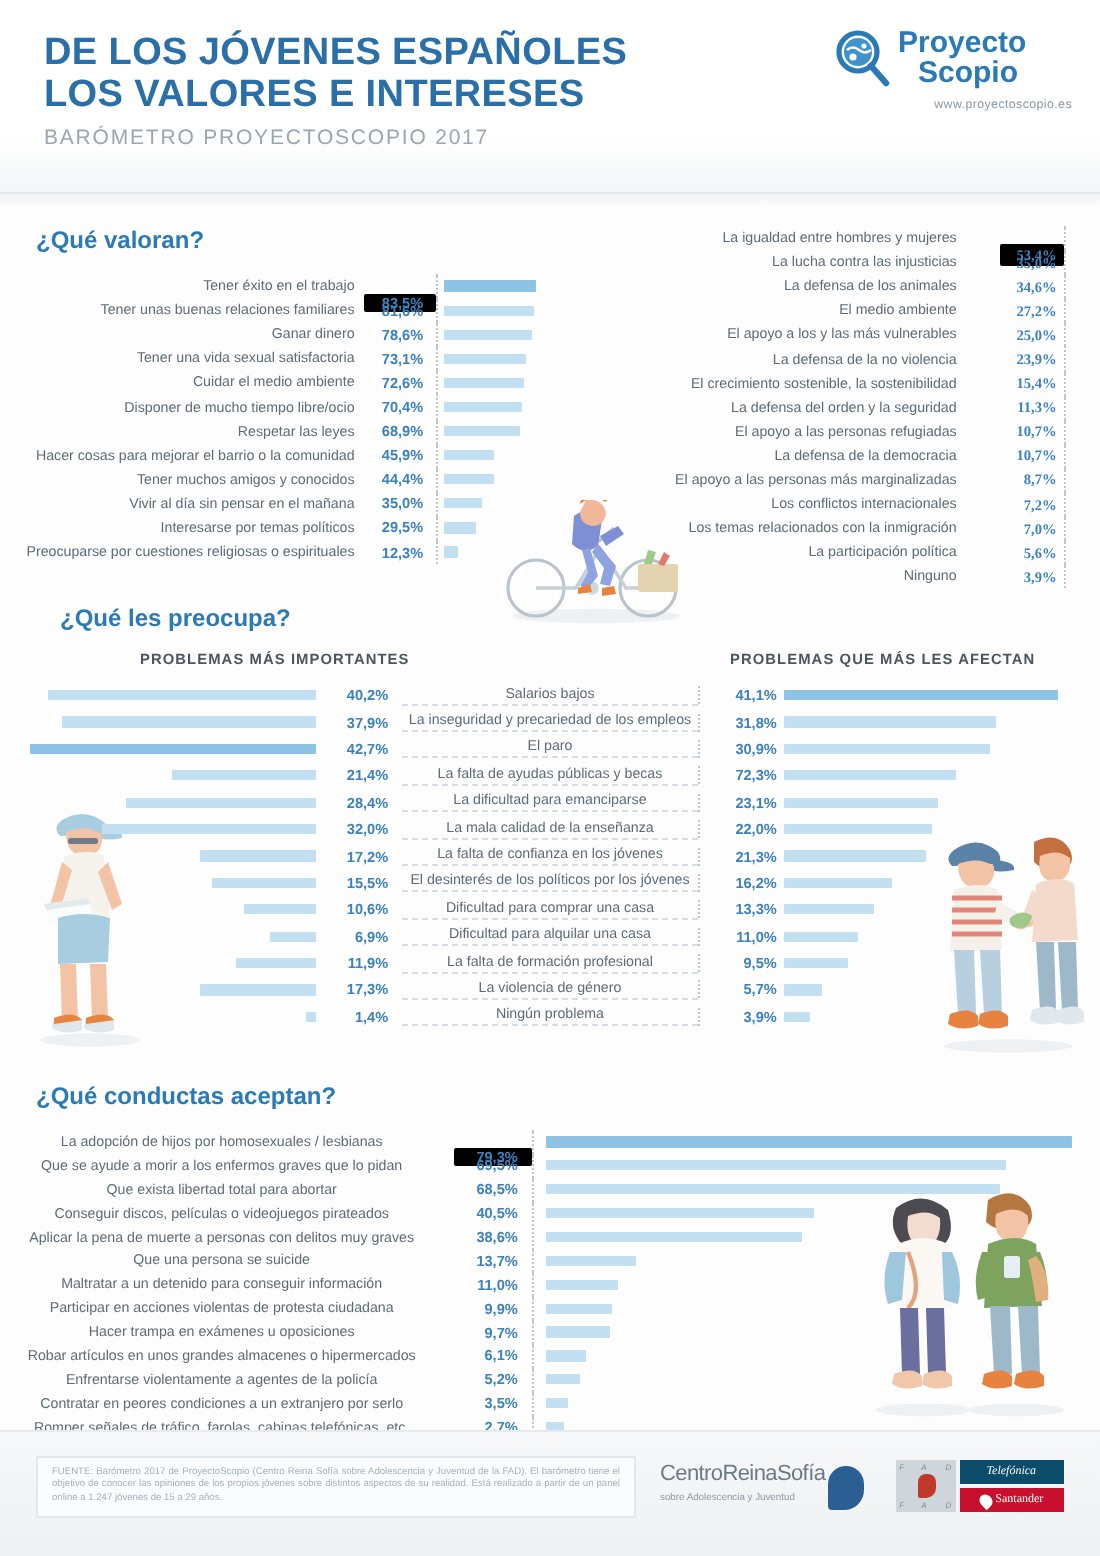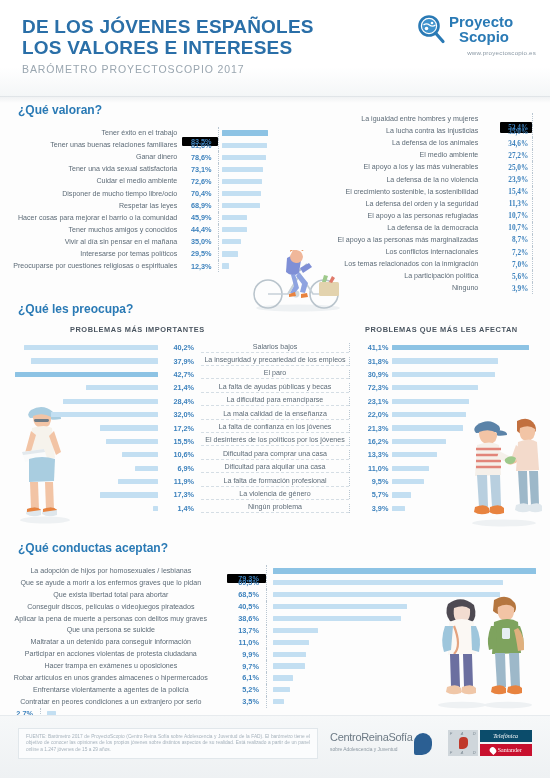--- a/index.html
+++ b/index.html
@@ -50,38 +50,38 @@
   .row{display:flex;align-items:center;height:12.1px;}
   .lbl{font-size:7.1px;color:#5d6b77;white-space:nowrap;}
   .val{font-size:7.3px;font-weight:bold;color:#3d82bd;white-space:nowrap;}
   .val.hl{background:#000000;border-radius:1px;margin-top:16px;}
   .bar-track{position:relative;height:12.1px;display:flex;align-items:center;}
   .bar{height:5.2px;background:#c3dff2;border-radius:.5px;}
   .bar.hl{background:#8dc3e4;}
   .dotline{border-left:1px dotted #b9c6d1;}
 
   
-  #s1{position:absolute;left:0;top:103px;width:282px;}
+  #s1{position:absolute;left:0;top:113px;width:282px;}
   #s1 .sec-title{margin-left:18px;}
   #s1 .rows{margin-top:10px;}
   #s1 .row .lbl{width:182px;text-align:right;padding-right:5px;}
   #s1 .row .val{width:26px;text-align:right;padding:0 6px 0 4px;}
   #s1 .row .bar-track{width:62px;padding-left:3px;}
 
   
   #s2{position:absolute;left:282px;top:103px;width:268px;}
   #s2 .sec-title{text-align:center;}
   #s2 .rows{margin-top:10px;}
   #s2 .row{height:12.1px;}
   #s2 .row .lbl{width:212px;text-align:right;padding-right:22px;}
   #s2 .row .val{width:27px;text-align:right;padding:1px 4px 1px 3px;font-family:Liberation Serif, serif;}
 
   
   #s3{position:absolute;left:0;top:302px;width:550px;}
-  #s3 .sec-title{margin-left:18px;}
+  #s3 .sec-title{margin-left:30px;}
   #s3 .heads{position:relative;height:14px;margin-top:9px;}
   #s3 .heads .h-left{position:absolute;left:70px;top:0;}
   #s3 .heads .h-right{position:absolute;left:365px;top:0;}
   #s3 .rows{margin-top:2px;}
   #s3 .row{height:13.4px;}
   #s3 .bar-left{width:160px;display:flex;justify-content:flex-end;align-items:center;padding-right:3px;}
   #s3 .v-left{width:34px;text-align:right;padding-right:7px;}
   #s3 .mid{width:150px;text-align:center;font-size:7.1px;color:#5d6b77;
            border-bottom:1px dashed #d5dee5;padding-bottom:1px;white-space:nowrap;}
   #s3 .v-right{width:33px;text-align:right;padding:0 4px 0 6px;}
@@ -671,20 +671,21 @@
           </div>
         </div>
         <div class="row">
           <div class="lbl">Contratar en peores condiciones a un extranjero por serlo</div>
           <div class="val">3,5%</div>
           <div class="bar-track dotline">
             <div class="bar" style="width: 11.6px;"></div>
           </div>
         </div>
         <div class="row">
+          <div class="lbl">Romper señales de tráfico, farolas, cabinas telefónicas, etc.</div>
           <div class="val">2,7%</div>
           <div class="bar-track dotline">
             <div class="bar" style="width: 9px;"></div>
           </div>
         </div>
         <div class="row">
           <div class="lbl">Conducir bajo la influencia del alcohol</div>
           <div class="val">2,0%</div>
           <div class="bar-track dotline">
             <div class="bar" style="width: 6.6px;"></div>

